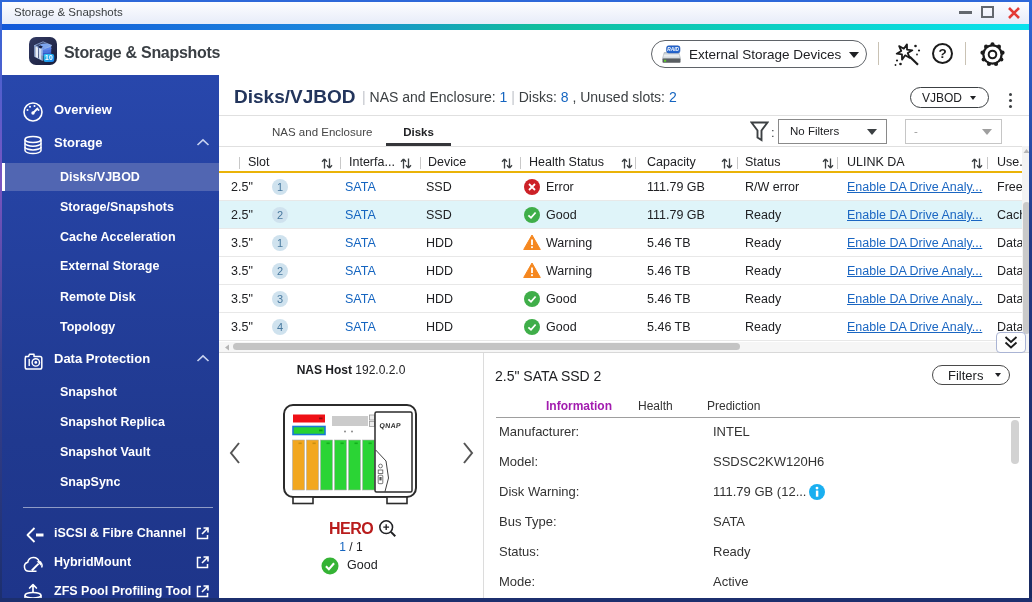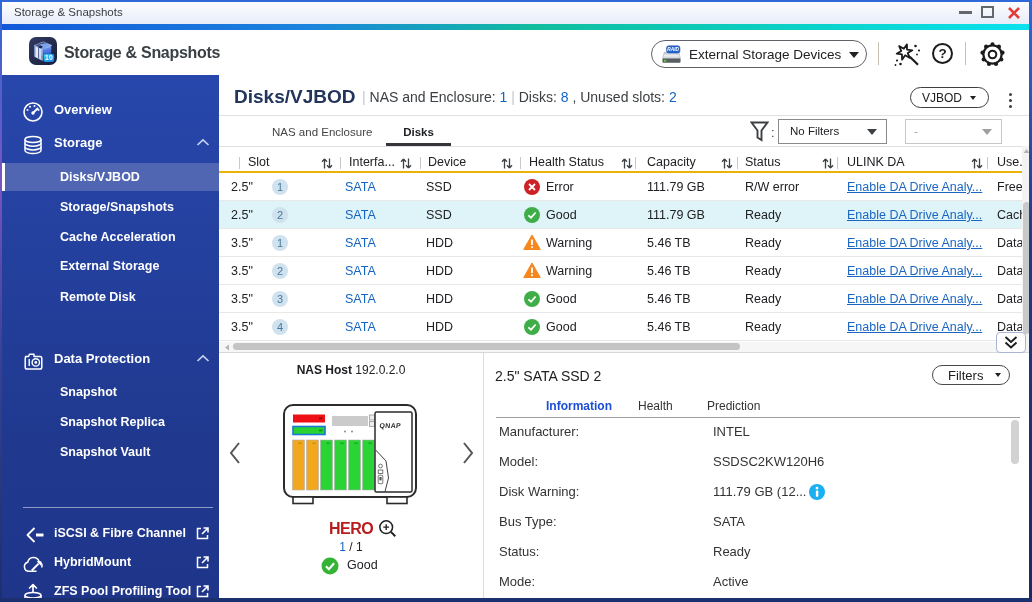--- a/index.html
+++ b/index.html
@@ -167,20 +167,23 @@
     </div>
   <div class="sitem" style="top:148px;">
       <span class="txt">Cache Acceleration</span>
     </div>
   <div class="sitem" style="top:177px;">
       <span class="txt">External Storage</span>
     </div>
   <div class="sitem" style="top:208px;">
       <span class="txt">Remote Disk</span>
     </div>
+  <div class="sitem" style="top:238px;">
+      <span class="txt">Topology</span>
+    </div>
 
   <div class="pitem" style="top:270px;">
     <svg class="icw" viewBox="0 0 22 22">
         <g fill="none" stroke="#fff" stroke-width="1.5">
       <path d="M3.5 6.5 h3 l1 -2.3 h4.5 l0 2.3 h6 a1.8 1.8 0 0 1 1.8 1.8 v9 a1.8 1.8 0 0 1 -1.8 1.8 h-13 a1.8 1.8 0 0 1 -1.8 -1.8 v-9 a1.8 1.8 0 0 1 1.3 -1.8 z" stroke-linejoin="round"></path>
       <path d="M7.2 9 v7" stroke-width="1.4"></path>
       <circle cx="13.8" cy="12.4" r="3.7" stroke-width="1.4"></circle>
     </g>
         <circle cx="13.8" cy="12.4" r="1.4" fill="#fff"></circle>
       </svg>
@@ -190,20 +193,23 @@
       </svg>
   </div>
   <div class="sitem" style="top:303px;">
       <span class="txt">Snapshot</span>
     </div>
   <div class="sitem" style="top:333px;">
       <span class="txt">Snapshot Replica</span>
     </div>
   <div class="sitem" style="top:363px;">
       <span class="txt">Snapshot Vault</span>
+    </div>
+  <div class="sitem" style="top:393px;">
+      <span class="txt">SnapSync</span>
     </div>
 
   <div class="abs" style="left:21px;top:432px;width:190px;height:1px;background:rgba(255,255,255,.5);"></div>
 
   <div class="pitem" style="top:444px;font-size:12.5px;">
     <svg class="icw" viewBox="0 0 22 22">
         <g fill="none" stroke="#fff" stroke-linejoin="round">
       <path d="M12.5 4 L5.5 11 L12.5 18" stroke-width="1.8"></path>
       <path d="M14 11 h7.5" stroke-width="3"></path>
     </g>
@@ -528,21 +534,21 @@
       <circle cx="9.5" cy="9.5" r="9" fill="#35b335"></circle>
       <path d="M5.2 9.8 L8.3 12.8 L13.8 6.6" fill="none" stroke="#fff" stroke-width="2.2"></path>
     </svg>
   <div class="abs" style="left:128px;top:483px;font-size:12.5px;color:#202124;">Good</div>
 
   <div class="abs" style="left:276px;top:293px;font-size:14px;color:#202124;">2.5" SATA SSD 2</div>
   <div class="abs" style="left:713px;top:290px;width:78px;height:20px;border:1.5px solid #4a4a4a;border-radius:10px;">
     <div class="abs" style="left:15px;top:1.5px;font-size:13px;color:#202124;">Filters</div>
     <div class="abs" style="left:62px;top:7px;width:0;height:0;border-left:3.5px solid transparent;border-right:3.5px solid transparent;border-top:4.5px solid #202124;"></div>
   </div>
-  <div class="abs" style="left:327px;top:324px;font-size:12px;font-weight:bold;color:#1d4ed8;">Information</div>
+  <div class="abs" style="left:327px;top:324px;font-size:12px;font-weight:bold;color:#a21caf;">Information</div>
   <div class="abs" style="left:419px;top:324px;font-size:12px;color:#333;">Health</div>
   <div class="abs" style="left:488px;top:324px;font-size:12px;color:#333;">Prediction</div>
   <div class="abs" style="left:277px;top:342px;width:524px;height:1px;background:#9e9e9e;"></div>
 
   <div class="kv-label" style="top:349px;">Manufacturer:</div>
     <div class="kv-value" style="top:349px;">INTEL</div>
   <div class="kv-label" style="top:379px;">Model:</div>
     <div class="kv-value" style="top:379px;">SSDSC2KW120H6</div>
   <div class="kv-label" style="top:409px;">Disk Warning:</div>
     <div class="kv-value" style="top:409px;text-align:center;">111.79 GB (12...</div>

